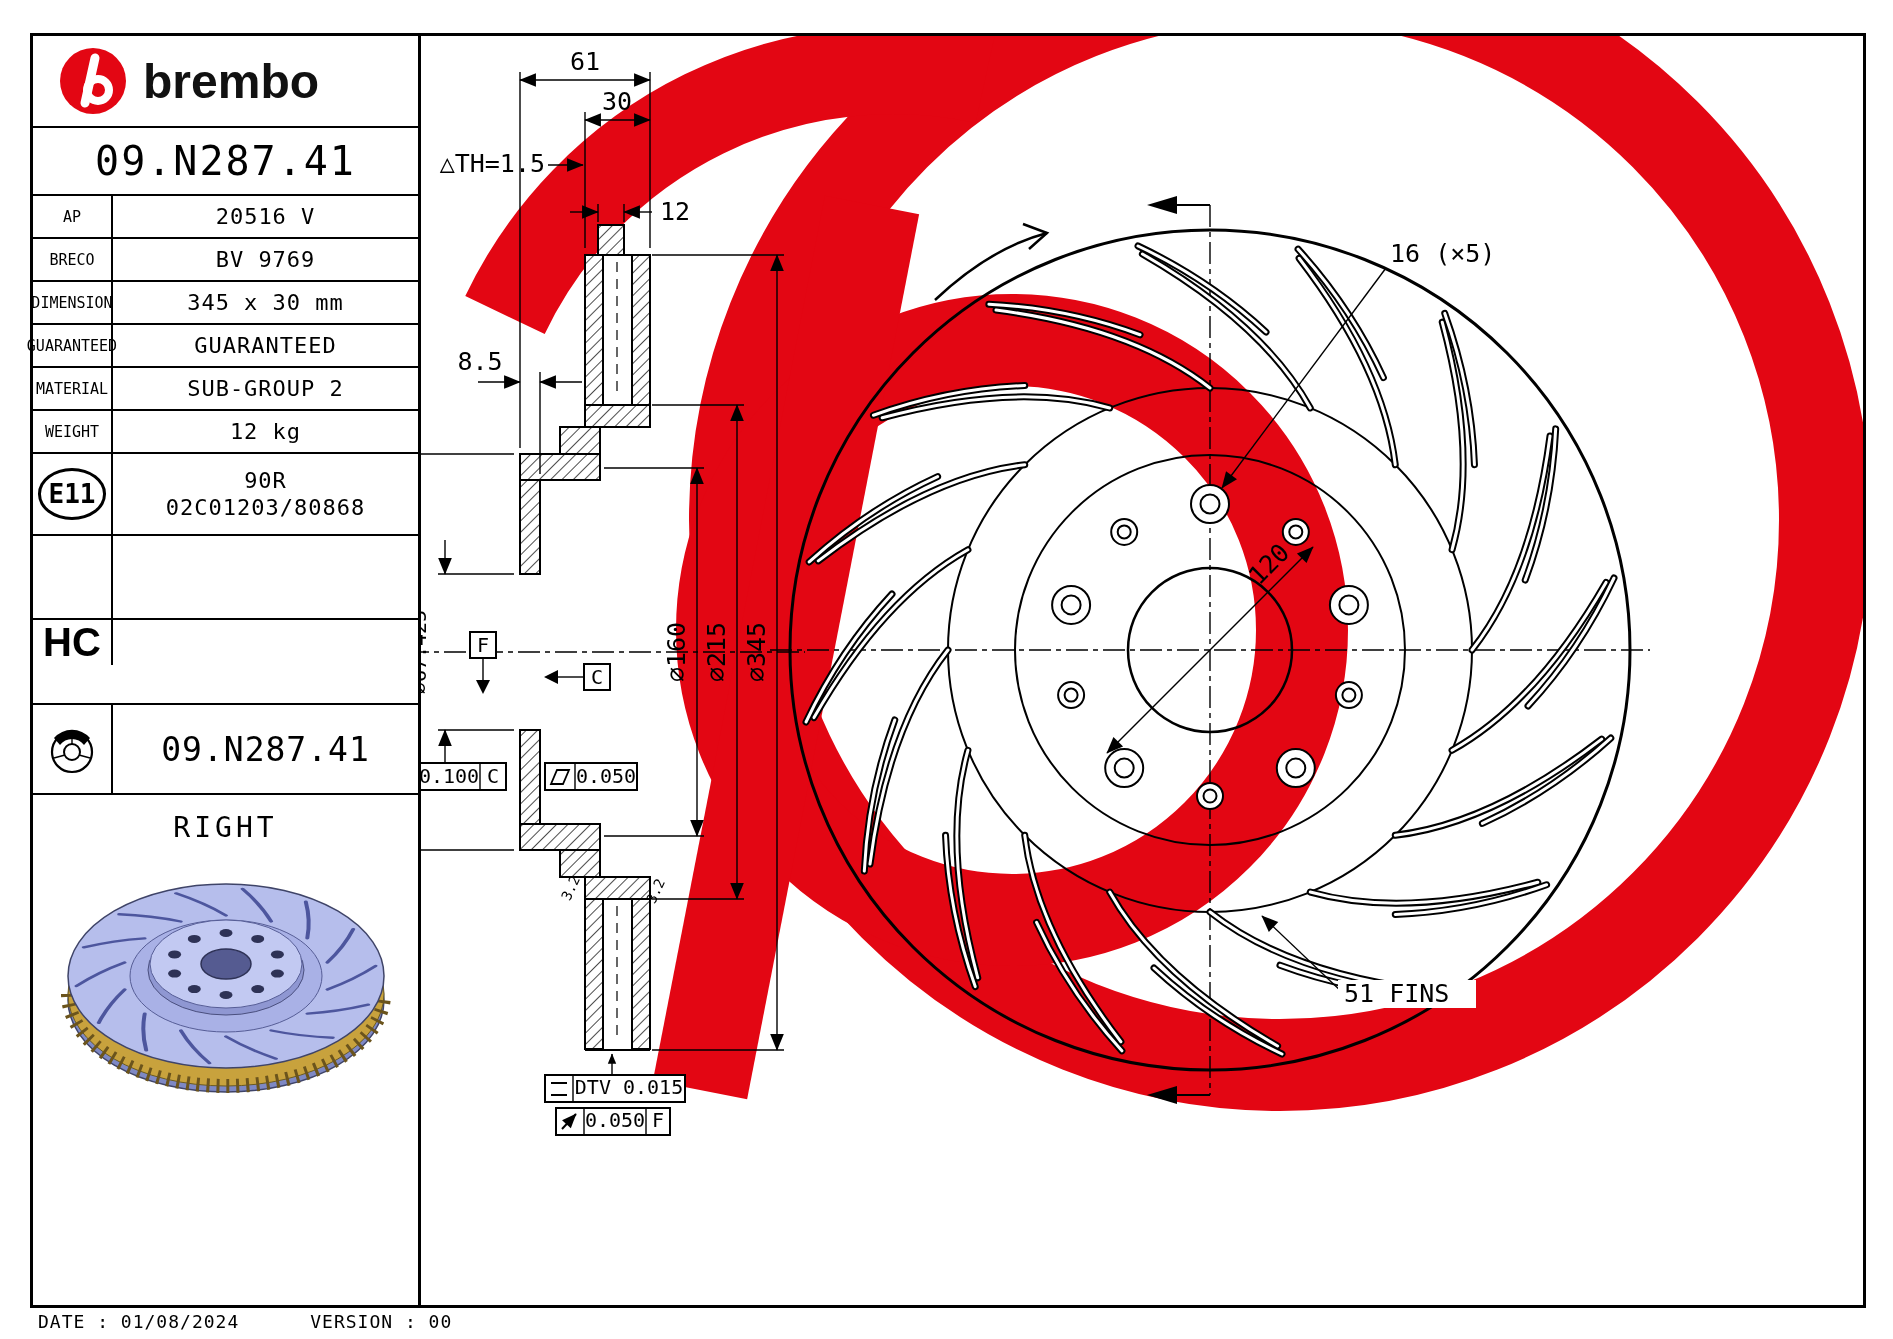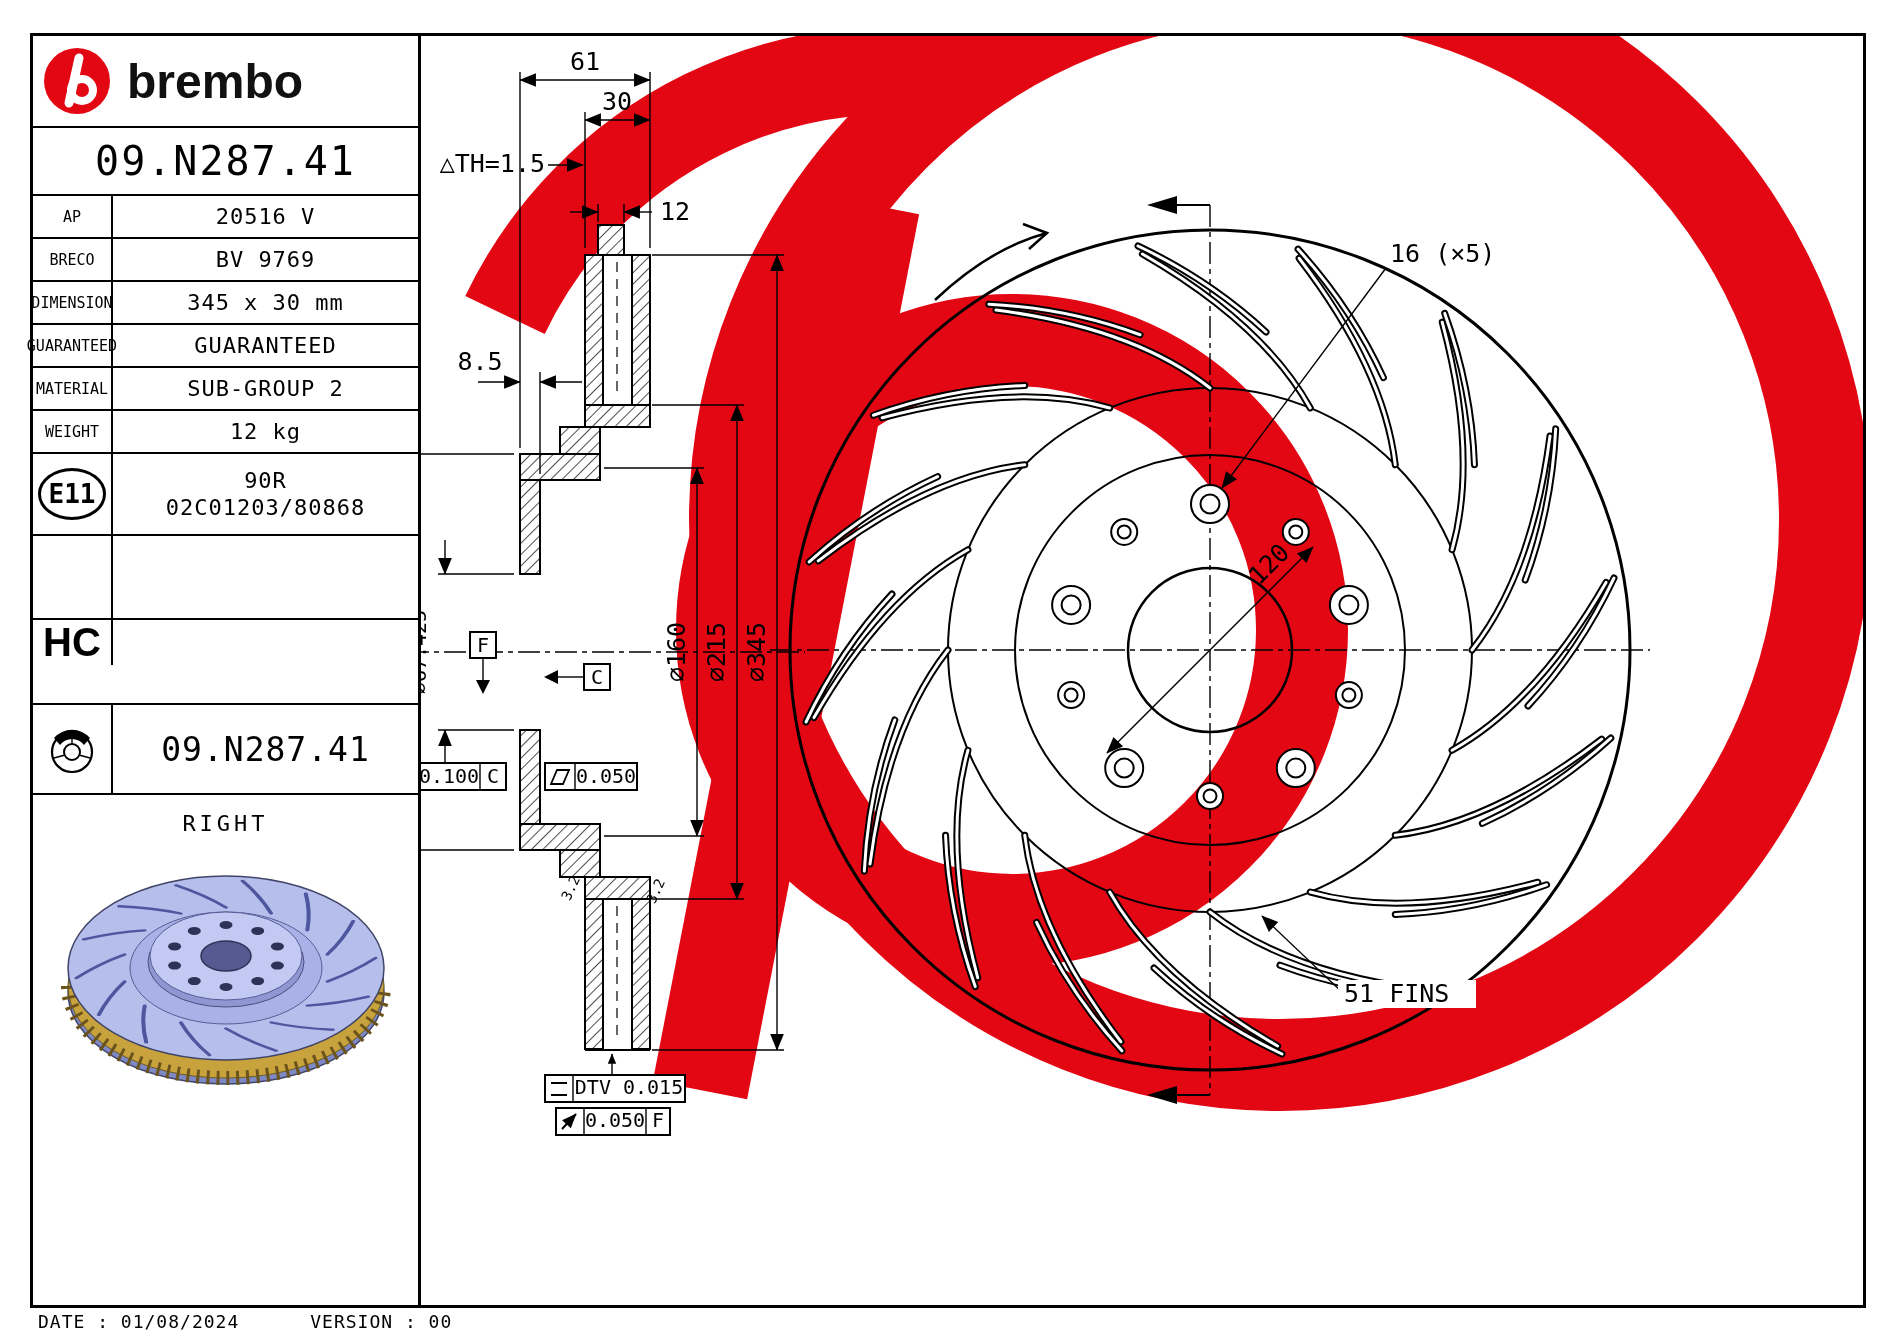--- a/index.html
+++ b/index.html
@@ -13,42 +13,42 @@
 
   .footer { position:absolute; left:30px; top:1311px; width:1836px; height:26px;
             z-index:3; font-size:18px; font-weight:normal; letter-spacing:1px;
             padding-left:8px; white-space:pre; }
 
   
   .sidebar { position:absolute; left:30px; top:33px; width:391px; height:1275px;
              background:#fff; border:3px solid #000; z-index:2;
              display:flex; flex-direction:column; }
   .cell { border-bottom:2px solid #000; }
-  .logo-cell { height:92px; display:flex; align-items:center; padding-left:8px; gap:14px; }
+  .logo-cell { height:92px; display:flex; align-items:center; padding-left:24px; gap:14px; }
   .wordmark { font-family:"Liberation Sans", sans-serif; font-weight:800;
               font-size:48px; color:#111; letter-spacing:0px; }
   .pn-cell { height:68px; display:flex; align-items:center; justify-content:center;
              font-size:40px; letter-spacing:2px; }
   .srow { display:flex; }
   .srow .lbl { width:80px; border-right:2px solid #000; display:flex;
                align-items:center; justify-content:center; font-size:15px; text-align:center; }
   .srow .val { flex:1; display:flex; align-items:center; justify-content:center;
                font-size:22px; letter-spacing:1px;text-align:right; }
   .spec { height:43px; }
   .e11row { height:82px; }
   .e11row .val { flex-direction:column; gap:2px; }
   .e11badge { display:inline-block; border:3px solid #000; border-radius:50%;
               padding:8px 8px; font-size:26px; font-weight:bold; }
   .blankrow { height:84px; }
   .hcrow { height:85px;flex-direction:column; }
   .hcrow .lbl { font-family:"Liberation Sans", sans-serif; font-weight:800; font-size:40px; }
   .discrow { height:90px; }
   .discrow .val { font-size:33px; letter-spacing:1px; }
   .rightcell { flex:1; border-bottom:none; display:flex; flex-direction:column; align-items:center; }
-  .right-lbl { margin-top:16px; font-size:22px; letter-spacing:4px; }
+  .right-lbl { margin-top:16px; font-size:28px; letter-spacing:4px; }
   .disc3d { margin-top:14px; }
 
   
   .ht { fill:url(#hatch); stroke:#000; stroke-width:2; }
   .ln { stroke:#000; stroke-width:2.2; fill:none; }
   .dl { stroke:#000; stroke-width:1.4; fill:none; }
   .cl { stroke:#000; stroke-width:1.4; fill:none; stroke-dasharray:22 5 5 5; }
   .vn { stroke:#000; stroke-width:1.2; fill:none; stroke-dasharray:10 7; }
   .fc { fill:none; stroke:#000; }
   .bx { fill:#fff; stroke:#000; stroke-width:2; }

